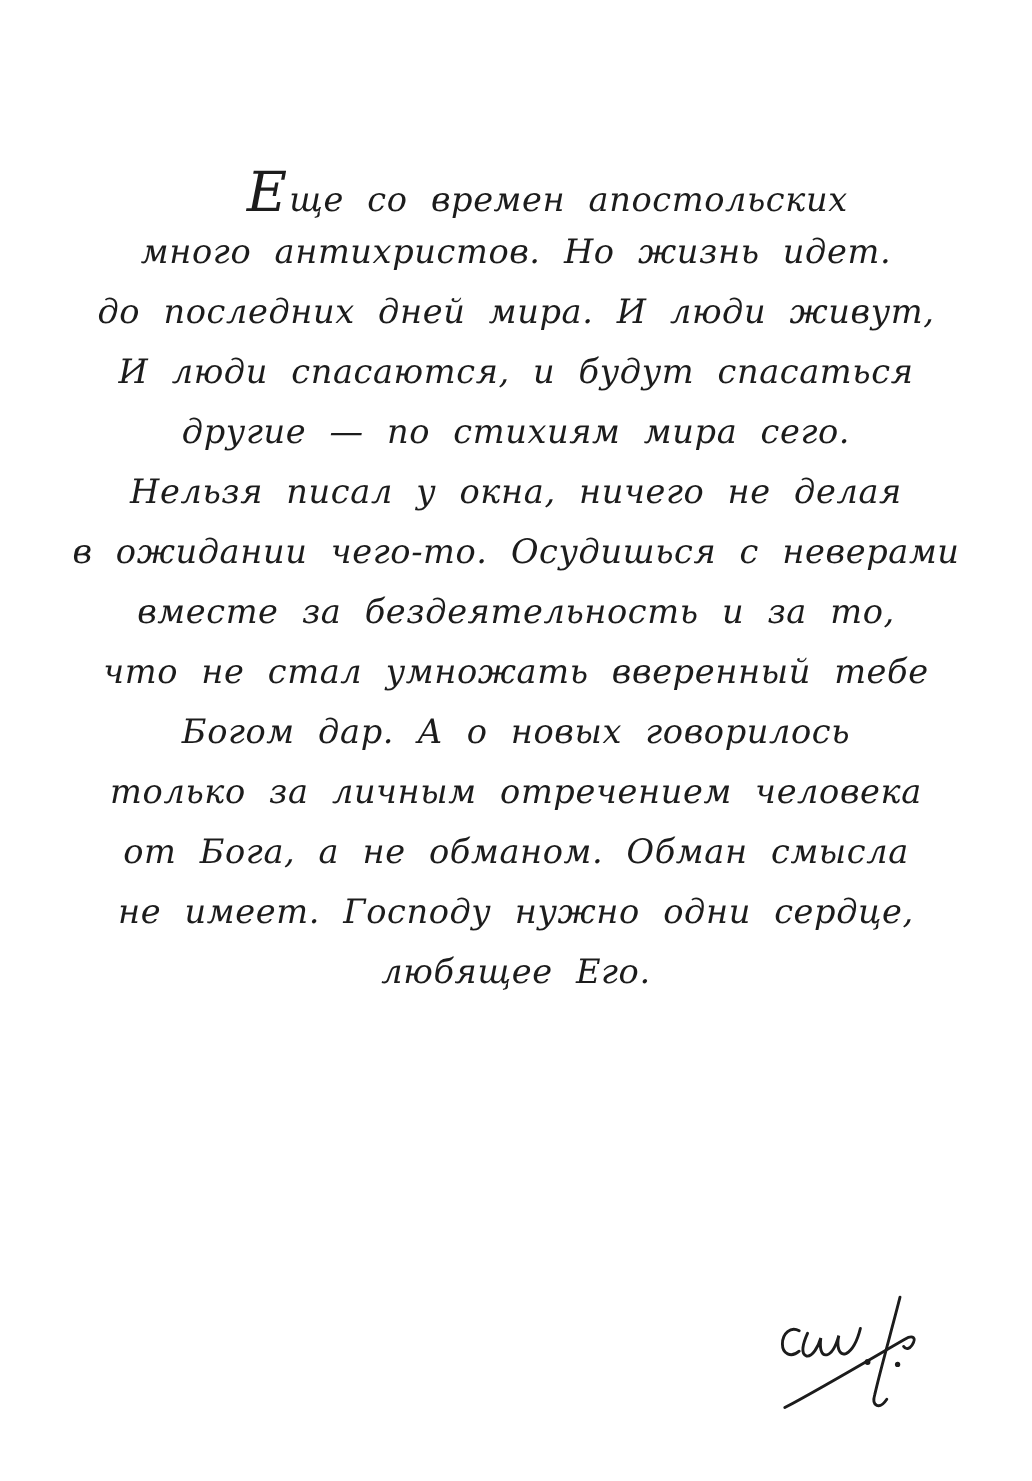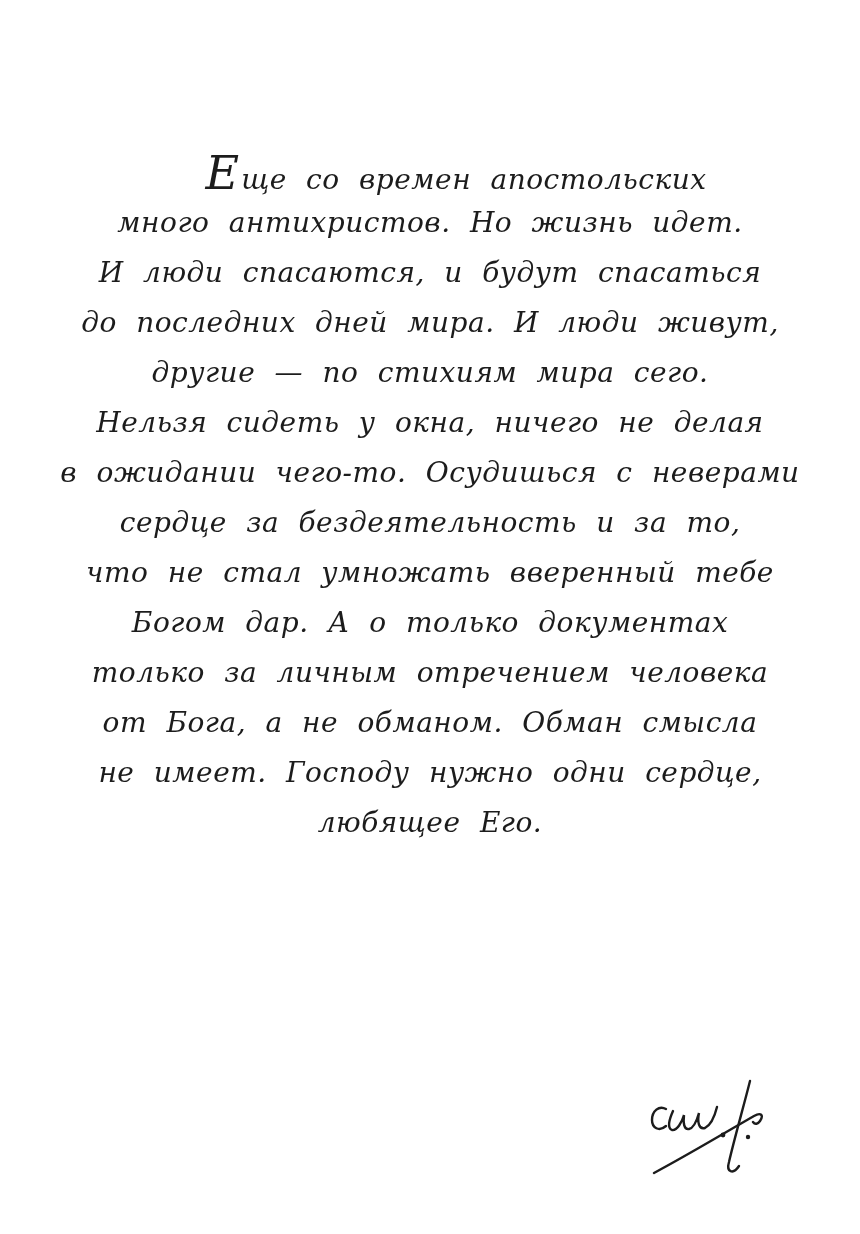--- a/index.html
+++ b/index.html
@@ -10,21 +10,21 @@
   .page {
     position: relative;
     width: 860px;
     height: 1234px;
     background: #ffffff;
     overflow: hidden;
     font-family: "DejaVu Serif", serif;
   }
   .letter-body {
     position: absolute;
-    top: 148px;
+    top: 135px;
     left: 50px;
     width: 760px;
     text-align: center;
     color: #1c1c1c;
     font-style: italic;
     font-size: 28px;
     letter-spacing: 0.5px;
     word-spacing: 10px;
   }
   .letter-line {
@@ -53,28 +53,28 @@
   }
 </style>
 </head>
 <body>
 
 <div class="page">
 
   <div class="letter-body">
     <div class="letter-line first-line">Еще со времен апостольских</div>
     <div class="letter-line">много антихристов. Но жизнь идет.</div>
+    <div class="letter-line">до последних дней мира. И люди живут,</div>
     <div class="letter-line">И люди спасаются, и будут спасаться</div>
-    <div class="letter-line">до последних дней мира. И люди живут,</div>
     <div class="letter-line">другие — по стихиям мира сего.</div>
-    <div class="letter-line">Нельзя сидеть у окна, ничего не делая</div>
+    <div class="letter-line">Нельзя писал у окна, ничего не делая</div>
     <div class="letter-line">в ожидании чего-то. Осудишься с неверами</div>
-    <div class="letter-line">сердце за бездеятельность и за то,</div>
+    <div class="letter-line">вместе за бездеятельность и за то,</div>
     <div class="letter-line">что не стал умножать вверенный тебе</div>
-    <div class="letter-line">Богом дар. А о только документах</div>
+    <div class="letter-line">Богом дар. А о новых говорилось</div>
     <div class="letter-line">только за личным отречением человека</div>
     <div class="letter-line">от Бога, а не обманом. Обман смысла</div>
     <div class="letter-line">не имеет. Господу нужно одни сердце,</div>
     <div class="letter-line">любящее Его.</div>
   </div>
 
   <div class="signature">
     <svg viewBox="0 0 170 112" xmlns="http://www.w3.org/2000/svg" fill="none" stroke="#1c1c1c" stroke-width="2.4" stroke-linecap="round">
 
       <path d="M34,31 C27,27 20,33 20,42 C20,50 27,54 34,48"></path>

